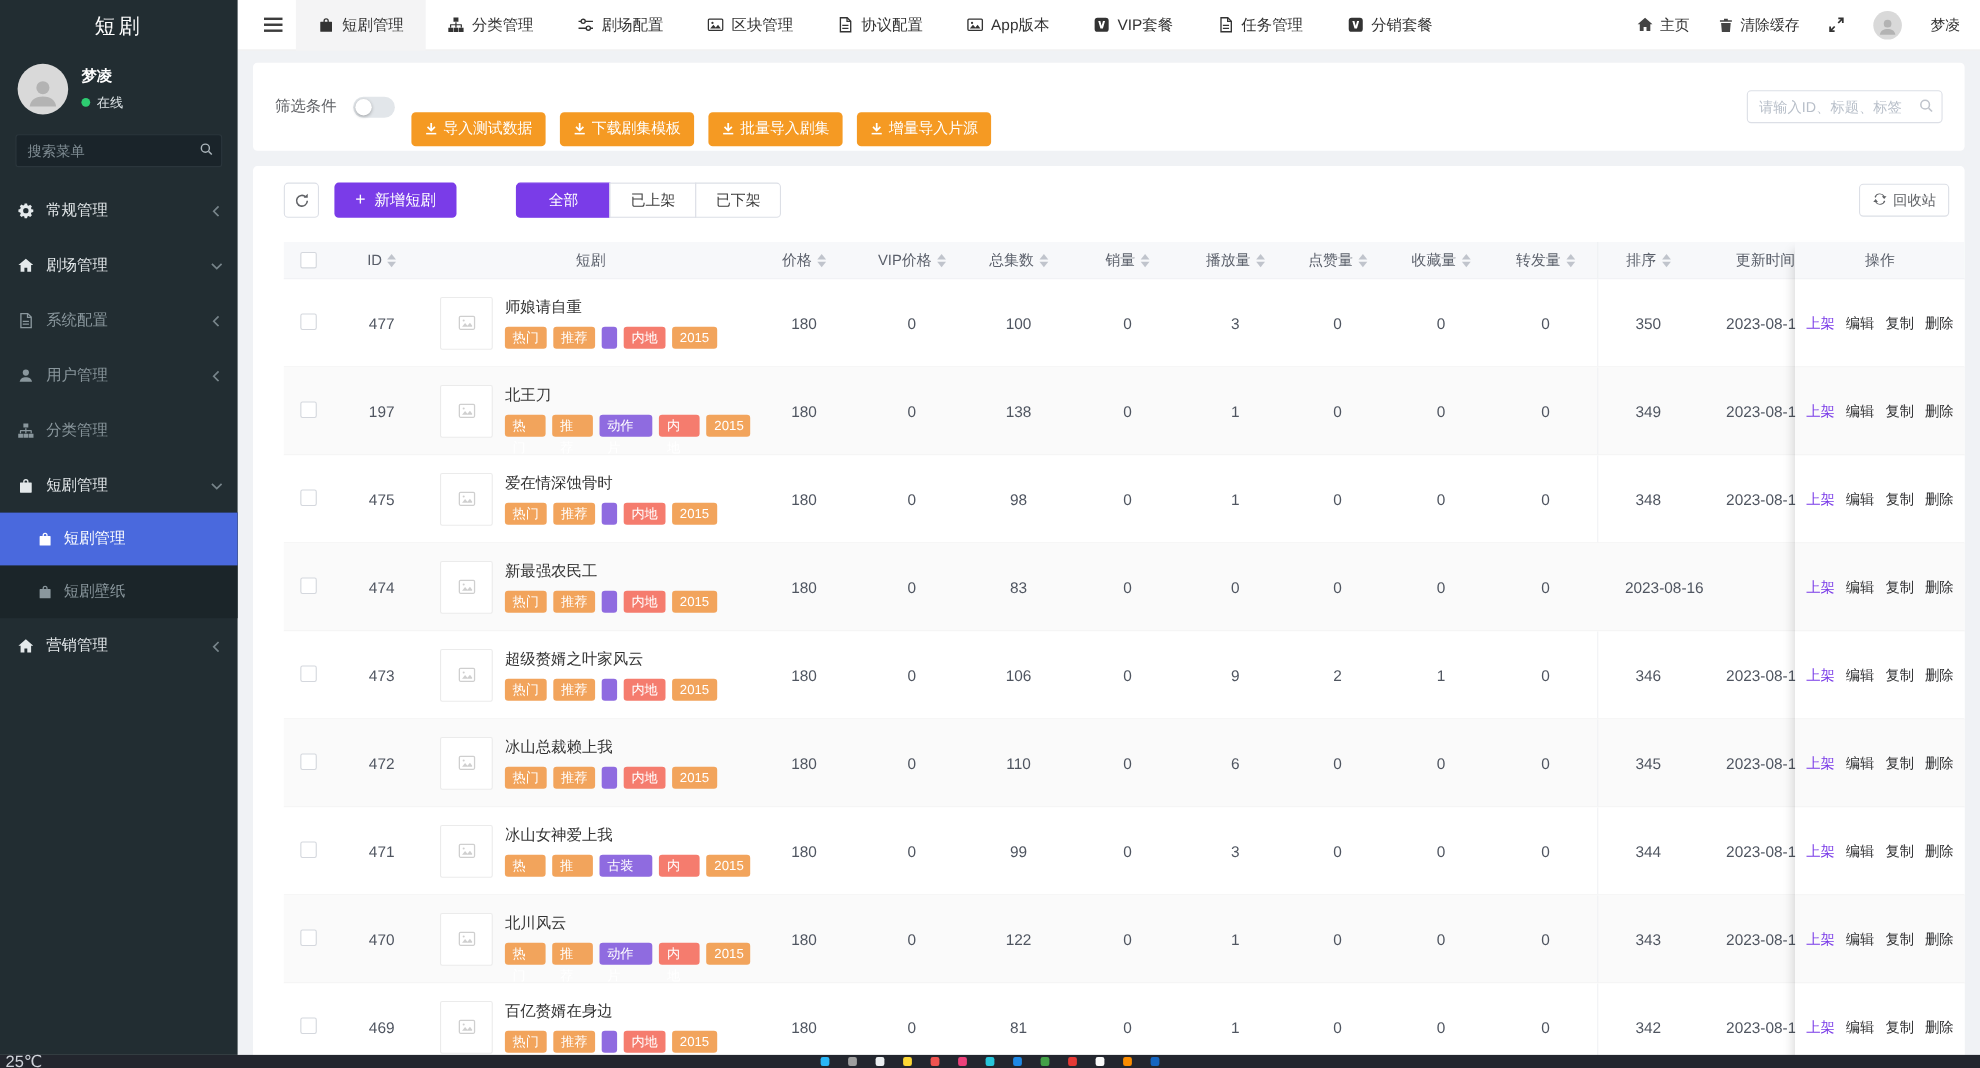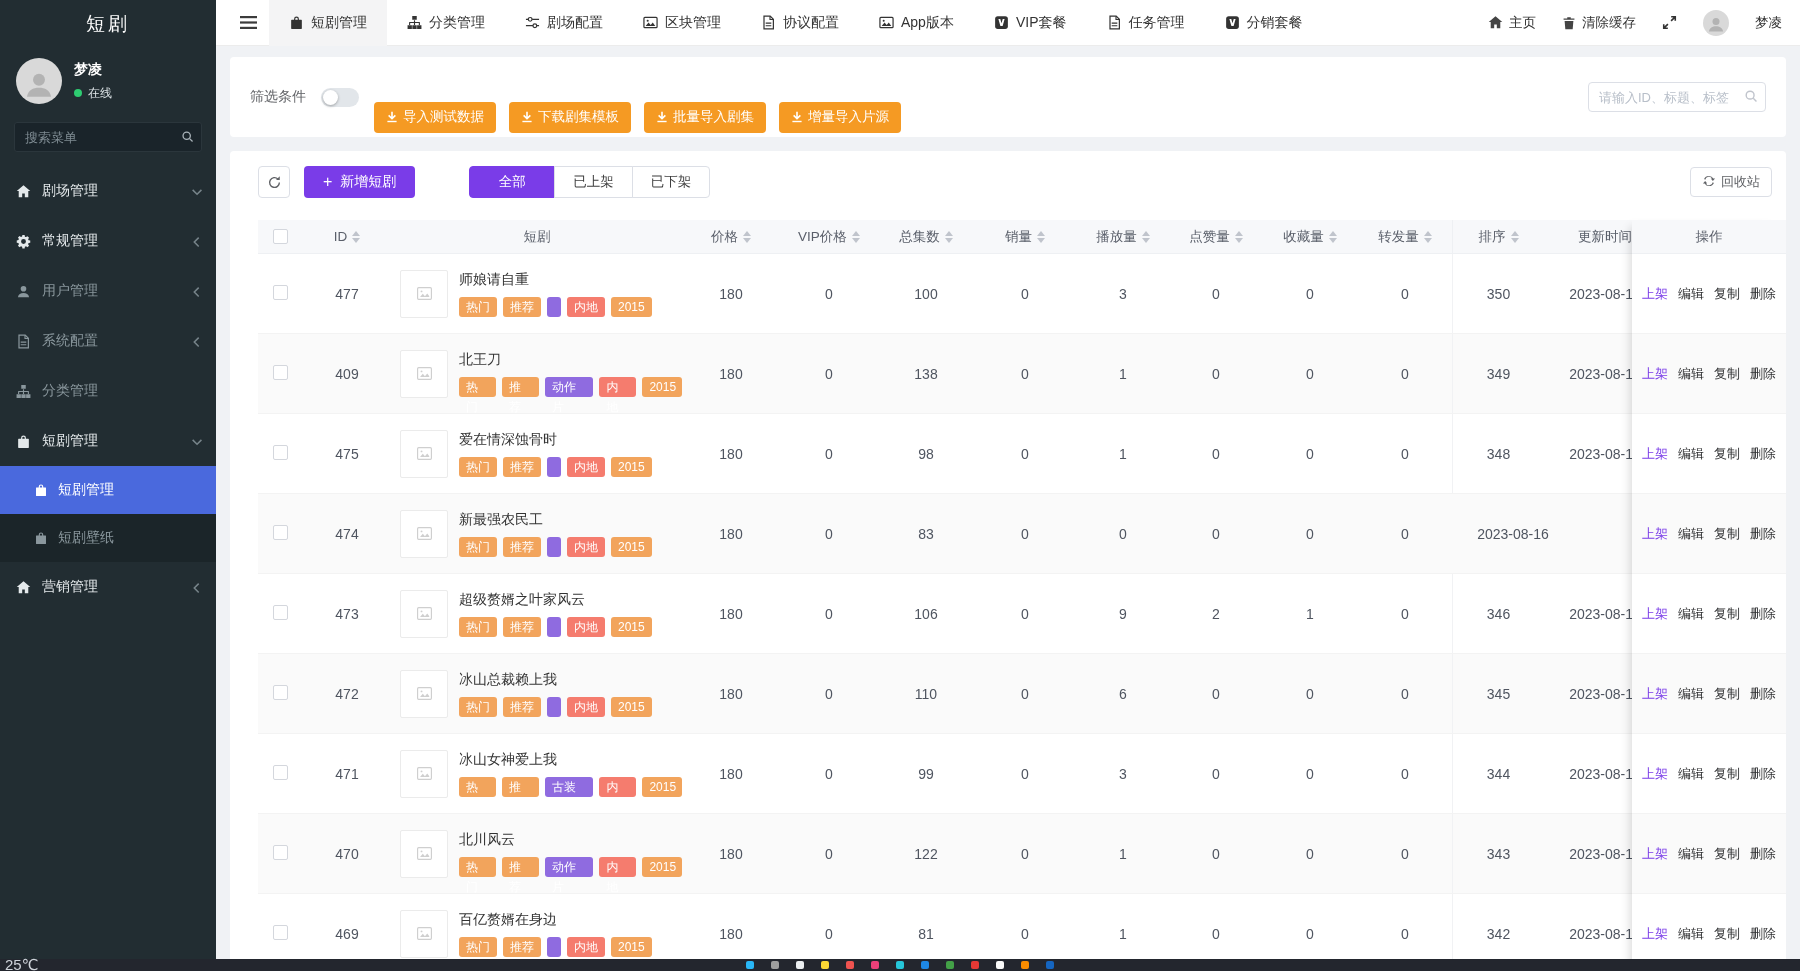--- a/index.html
+++ b/index.html
@@ -127,66 +127,66 @@
       <input placeholder="搜索菜单" style="">
       <span class="mag"><svg width="13" height="13" viewBox="0 0 16 16" fill="none" stroke="currentColor" stroke-width="1.6">
             <circle cx="7" cy="7" r="4.5"></circle>
             <path d="M10.6 10.6L14.2 14.2"></path>
           </svg></span>
     </div>
     <nav class="menu" id="side-menu">
         <div class="mi">
           <span class="ic" style="color:currentColor">
             <svg width="15" height="15" viewBox="0 0 16 16" fill="currentColor">
+              <path fill-rule="evenodd" d="M6.8 1h2.4l.3 1.8c.4.1.8.3 1.2.5l1.5-1 1.7 1.7-1 1.5c.2.4.4.8.5 1.2l1.8.3v2.4l-1.8.3c-.1.4-.3.8-.5 1.2l1 1.5-1.7 1.7-1.5-1c-.4.2-.8.4-1.2.5l-.3 1.8H6.8l-.3-1.8a5.6 5.6 0 01-1.2-.5l-1.5 1-1.7-1.7 1-1.5c-.2-.4-.4-.8-.5-1.2L.8 9.2V6.8l1.8-.3c.1-.4.3-.8.5-1.2l-1-1.5 1.7-1.7 1.5 1c.4-.2.8-.4 1.2-.5zM8 5.4A2.6 2.6 0 108 10.6 2.6 2.6 0 008 5.4z"></path>
+            </svg>
+          </span>
+          <span>常规管理</span>
+          <span class="chev">
+            <svg width="11" height="11" viewBox="0 0 10 10" fill="none" stroke="currentColor" stroke-width="1.4">
+              <path d="M7 1.5l-4 4 4 4"></path>
+            </svg>
+          </span>
+        </div>
+        <div class="mi">
+          <span class="ic" style="color:currentColor">
+            <svg width="15" height="15" viewBox="0 0 16 16" fill="currentColor">
               <path d="M8 1.2L.8 7.4h2.1V14h3.7v-3.9h2.8V14h3.7V7.4h2.1z"></path>
             </svg>
           </span>
           <span>剧场管理</span>
           <span class="chev">
             <svg width="11" height="11" viewBox="0 0 10 10" fill="none" stroke="currentColor" stroke-width="1.4">
               <path d="M1.5 3.5l4 4 4-4"></path>
             </svg>
           </span>
         </div>
-        <div class="mi">
-          <span class="ic" style="color:currentColor">
-            <svg width="15" height="15" viewBox="0 0 16 16" fill="currentColor">
-              <path fill-rule="evenodd" d="M6.8 1h2.4l.3 1.8c.4.1.8.3 1.2.5l1.5-1 1.7 1.7-1 1.5c.2.4.4.8.5 1.2l1.8.3v2.4l-1.8.3c-.1.4-.3.8-.5 1.2l1 1.5-1.7 1.7-1.5-1c-.4.2-.8.4-1.2.5l-.3 1.8H6.8l-.3-1.8a5.6 5.6 0 01-1.2-.5l-1.5 1-1.7-1.7 1-1.5c-.2-.4-.4-.8-.5-1.2L.8 9.2V6.8l1.8-.3c.1-.4.3-.8.5-1.2l-1-1.5 1.7-1.7 1.5 1c.4-.2.8-.4 1.2-.5zM8 5.4A2.6 2.6 0 108 10.6 2.6 2.6 0 008 5.4z"></path>
-            </svg>
-          </span>
-          <span>常规管理</span>
+        <div class="mi muted">
+          <span class="ic" style="color:currentColor">
+            <svg width="15" height="15" viewBox="0 0 16 16" fill="currentColor">
+              <path d="M3.2 1.2h6.6l3.4 3.4v10.2H3.2z" fill="none" stroke="currentColor" stroke-width="1.3"></path>
+              <path d="M9.6 1.4v3.4h3.4" fill="none" stroke="currentColor" stroke-width="1.2"></path>
+              <path d="M5 8h6v1.2H5zm0 2.8h6V12H5z"></path>
+            </svg>
+          </span>
+          <span>系统配置</span>
           <span class="chev">
             <svg width="11" height="11" viewBox="0 0 10 10" fill="none" stroke="currentColor" stroke-width="1.4">
               <path d="M7 1.5l-4 4 4 4"></path>
             </svg>
           </span>
         </div>
         <div class="mi muted">
           <span class="ic" style="color:currentColor">
             <svg width="15" height="15" viewBox="0 0 16 16" fill="currentColor">
               <circle cx="8" cy="5" r="3"></circle>
               <path d="M2 14c.5-3.2 3-4.5 6-4.5s5.5 1.3 6 4.5z"></path>
             </svg>
           </span>
           <span>用户管理</span>
-          <span class="chev">
-            <svg width="11" height="11" viewBox="0 0 10 10" fill="none" stroke="currentColor" stroke-width="1.4">
-              <path d="M7 1.5l-4 4 4 4"></path>
-            </svg>
-          </span>
-        </div>
-        <div class="mi muted">
-          <span class="ic" style="color:currentColor">
-            <svg width="15" height="15" viewBox="0 0 16 16" fill="currentColor">
-              <path d="M3.2 1.2h6.6l3.4 3.4v10.2H3.2z" fill="none" stroke="currentColor" stroke-width="1.3"></path>
-              <path d="M9.6 1.4v3.4h3.4" fill="none" stroke="currentColor" stroke-width="1.2"></path>
-              <path d="M5 8h6v1.2H5zm0 2.8h6V12H5z"></path>
-            </svg>
-          </span>
-          <span>系统配置</span>
           <span class="chev">
             <svg width="11" height="11" viewBox="0 0 10 10" fill="none" stroke="currentColor" stroke-width="1.4">
               <path d="M7 1.5l-4 4 4 4"></path>
             </svg>
           </span>
         </div>
         <div class="mi muted">
           <span class="ic" style="color:currentColor">
             <svg width="15" height="15" viewBox="0 0 16 16" fill="currentColor">
               <path d="M5.6 1h4.8v4H5.6zM7.4 5.6h1.2V8H7.4zM2.4 7.4h11.2v1.2H2.4zM2.2 8h1.2v2.6H2.2zm10.4 0h1.2v2.6h-1.2zM7.4 8h1.2v2.6H7.4zM.6 11h4.6v4H.6zm5.1 0h4.6v4H5.7zm5.1 0h4.6v4h-4.6z"></path>
@@ -557,21 +557,21 @@
             <div class="td " style="width:94px">3</div>
             <div class="td " style="width:92px">0</div>
             <div class="td " style="width:96px">0</div>
             <div class="td " style="width:94px">0</div>
             <div class="td col-sort-border" style="width:92px">350</div>
             <div class="td " style="width:122px">2023-08-16</div>
             <div class="td " style="width:120px"></div>
           </div>
           <div class="trow even">
             <div class="td " style="width:44px"><span class="cb"></span></div>
-            <div class="td " style="width:90px">409</div>
+            <div class="td " style="width:90px">197</div>
             <div class="td drama-cell" style="width:290px">
               <div class="poster">
                 <svg width="17" height="17" viewBox="0 0 16 16" fill="currentColor">
                   <rect x="1.5" y="2.5" width="13" height="11" rx="1" fill="none" stroke="currentColor" stroke-width="1.1"></rect>
                   <circle cx="5.2" cy="6" r=".9"></circle>
                   <path d="M3.8 11.3l2.6-3.1 2 2.3 2.2-2.6 1.9 2.6-.1.8H3.9z"></path>
                 </svg>
               </div>
               <div>
                 <div class="dtitle">北王刀</div>

